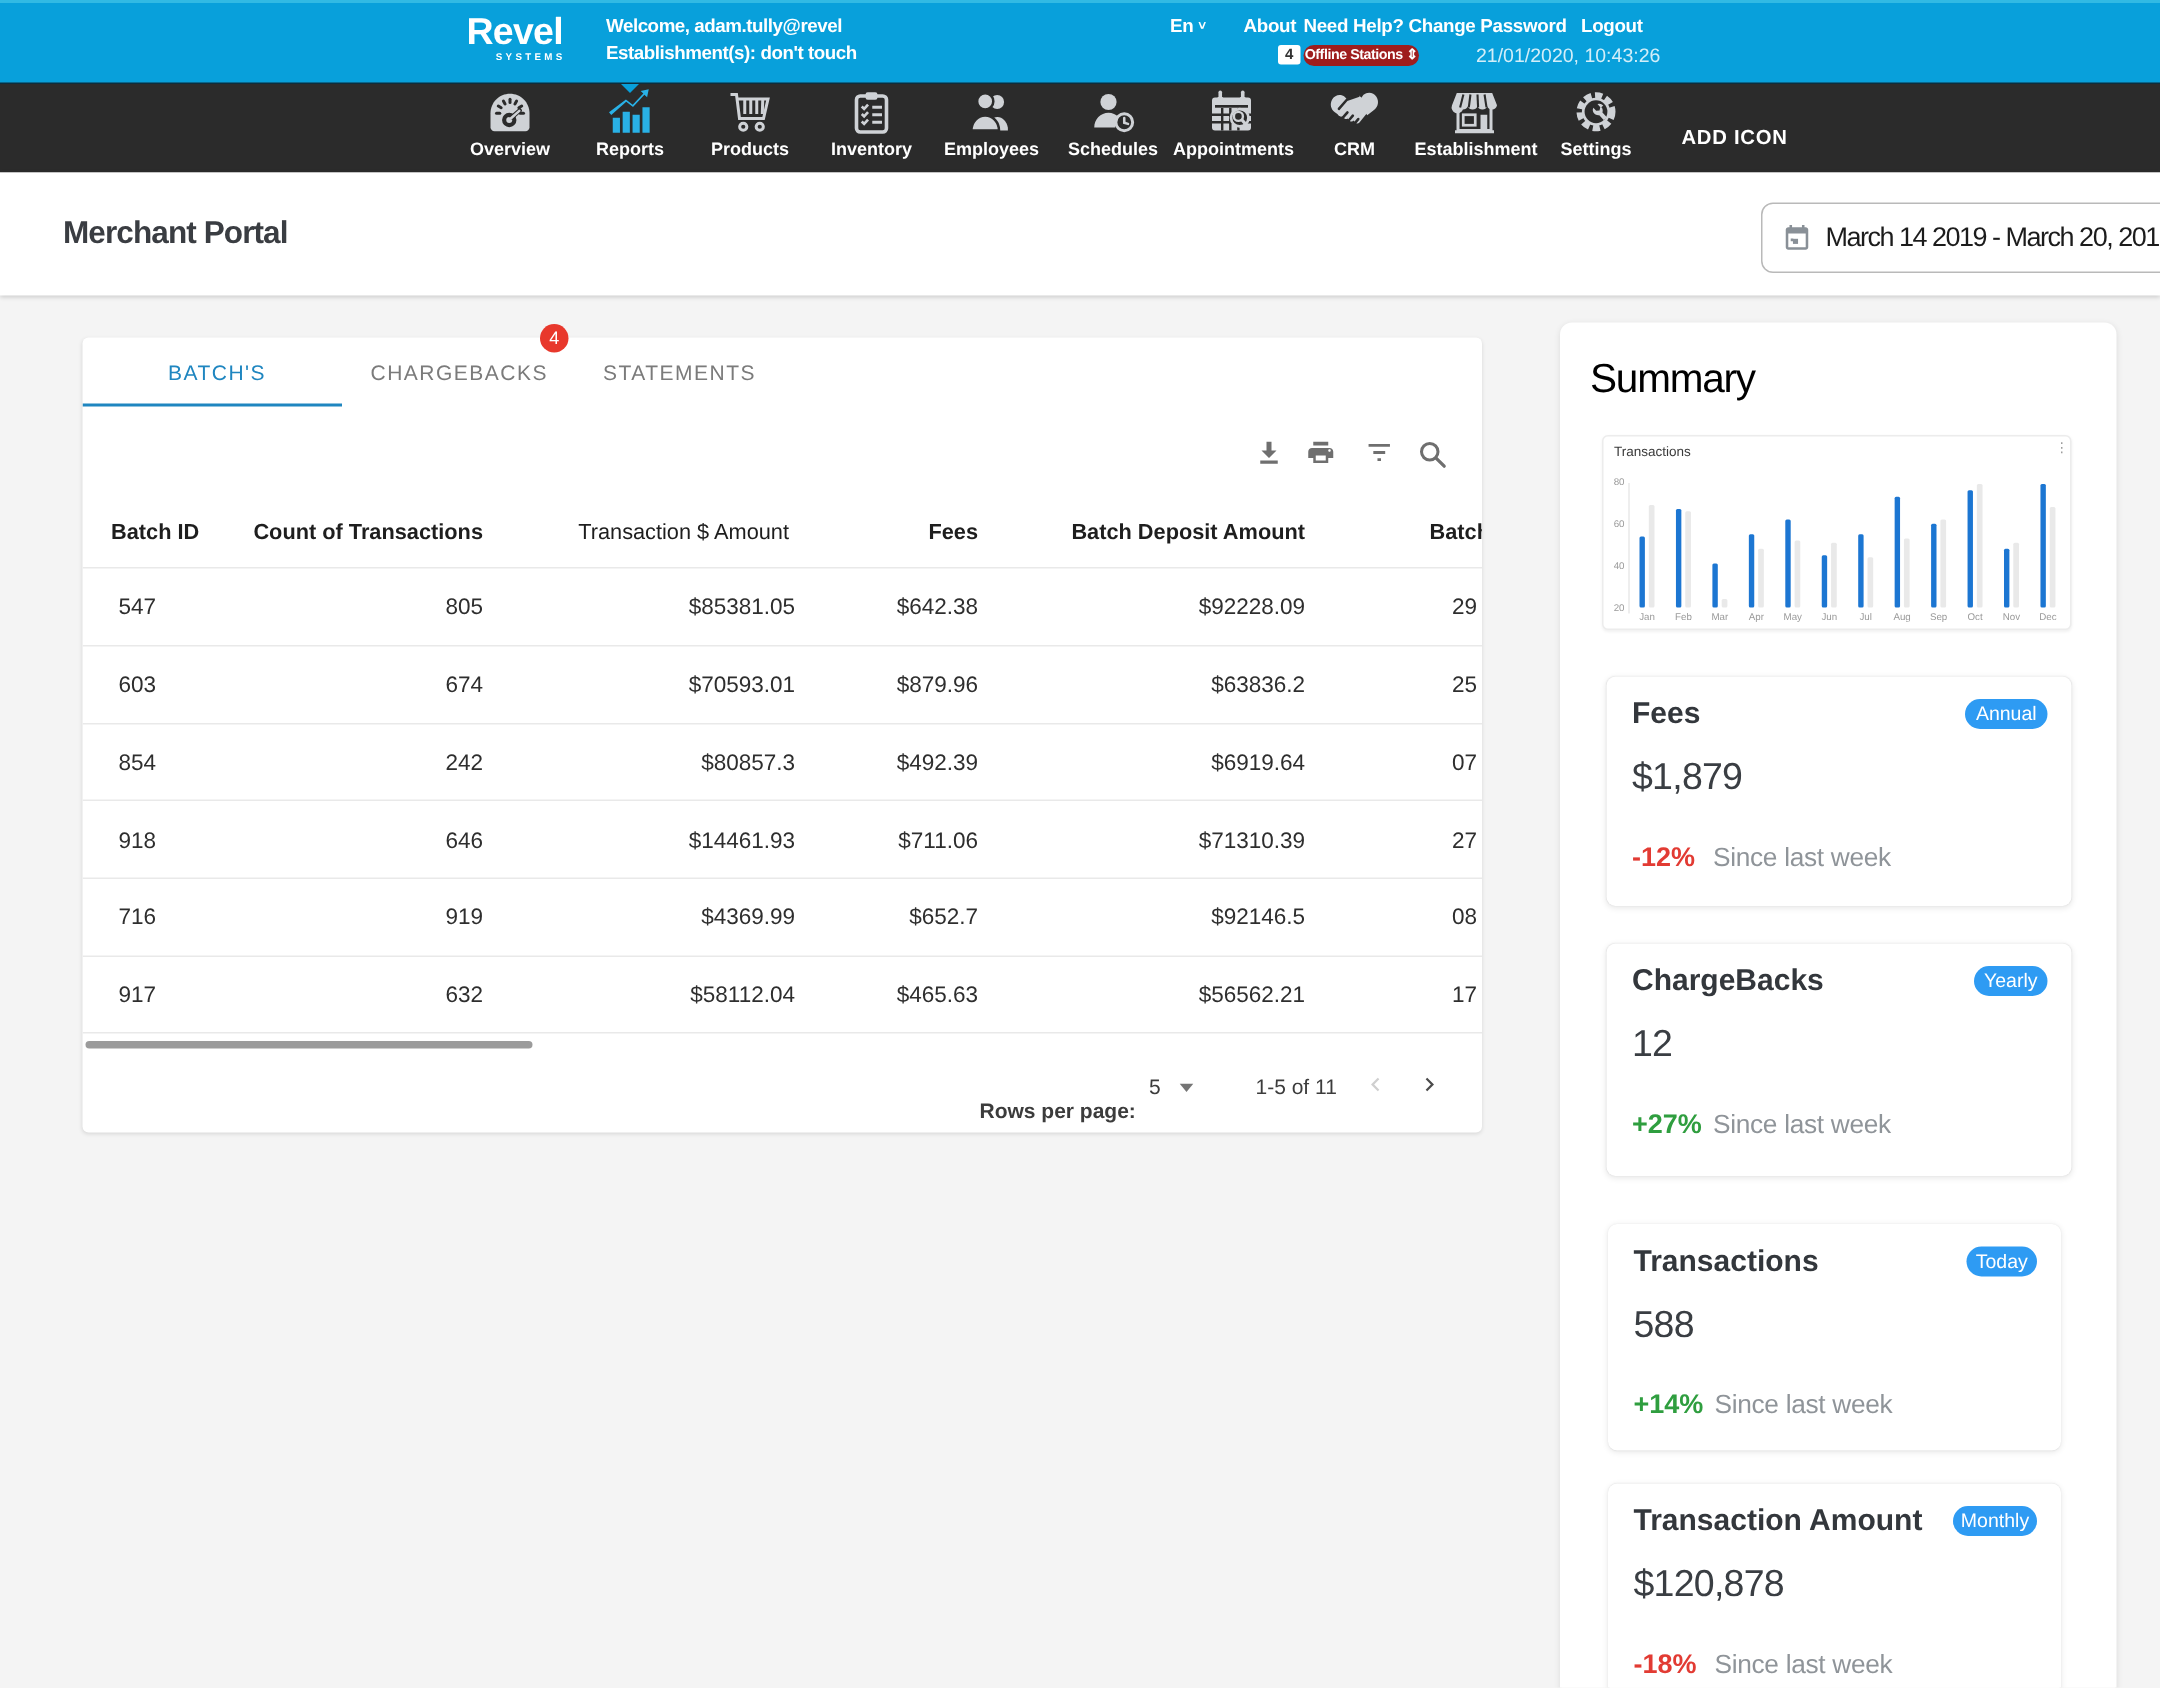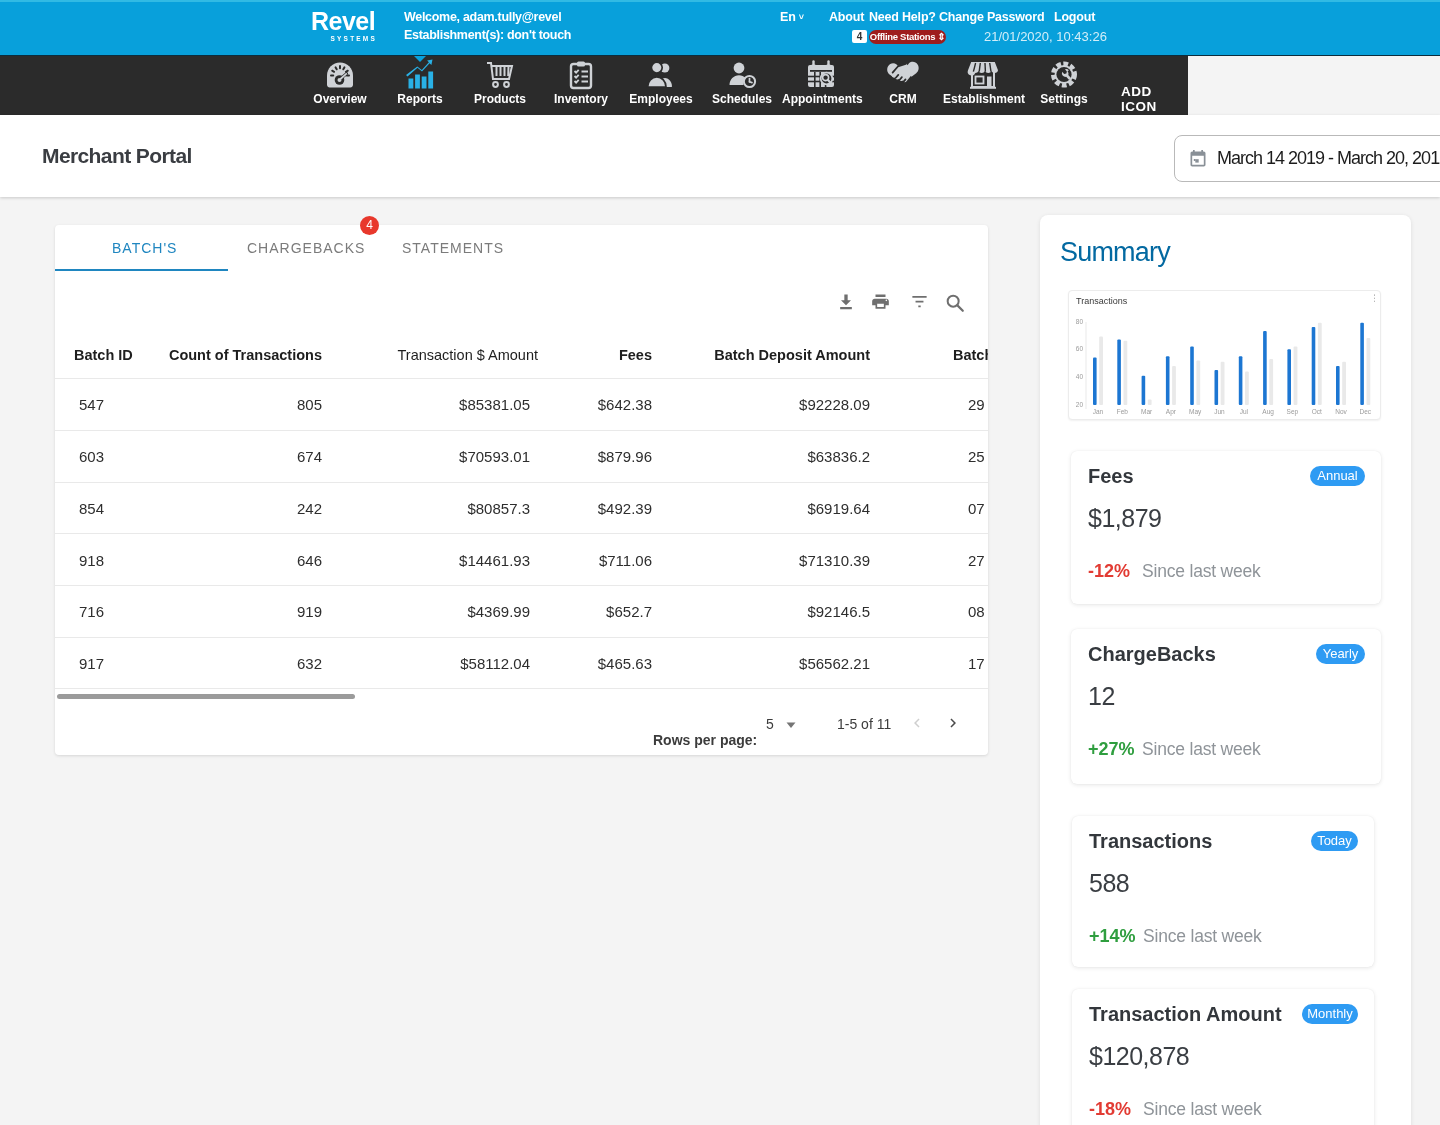--- a/index.html
+++ b/index.html
@@ -14,21 +14,21 @@
   .welcome { position:absolute; left:404px; top:8px; color:#fff; font-size:12.5px; font-weight:700; line-height:18px; letter-spacing:-0.3px; }
   .toplinks { position:absolute; top:10px; left:0; width:1440px; height:18px; color:#fff; font-size:12.5px; font-weight:700; letter-spacing:-0.2px; }
   .toplinks span { position:absolute; top:0; }
   .statusrow { position:absolute; top:29px; left:0; width:1440px; height:16px; }
   .badge4 { position:absolute; left:852px; top:1px; width:15px; height:13px; background:#fff; border-radius:2px; color:#333; font-size:10px; font-weight:700; text-align:center; line-height:13px; }
   .offpill { position:absolute; left:869px; top:1px; width:77px; height:14px; background:#9e1d1d; border-radius:8px; color:#fff; font-size:9.5px; font-weight:700; line-height:14px; text-align:center; letter-spacing:-0.3px; }
   .dt { position:absolute; left:984px; top:0; color:rgba(255,255,255,.82); font-size:13px; }
   .notch { position:absolute; left:414px; top:56px; width:0; height:0; border-left:6px solid transparent; border-right:6px solid transparent; border-top:6px solid #08a0db; z-index:5; }
 
   
-  .nav { position:absolute; left:0; top:56px; width:1188px; height:59px; background:#2b2b2b; }
+  .nav { position:absolute; left:0; top:56px; width:1440px; height:59px; background:#2b2b2b; }
   .nitem { position:absolute; top:0; width:80px; height:56px; text-align:center; }
   .nitem .lbl { position:absolute; top:36px; width:100%; text-align:center; color:#fff; font-size:12px; font-weight:700; }
   .nitem svg { position:absolute; top:3px; left:50%; transform:translateX(-50%); }
   .addicon { position:absolute; left:1121px; top:28px; color:#fff; font-size:13.5px; font-weight:700; letter-spacing:0.5px; }
 
   
   .pagehead { position:absolute; left:0; top:115px; width:1440px; height:82px; background:#fff; box-shadow:0 1px 3px rgba(0,0,0,0.18); }
   .ptitle { position:absolute; left:42px; top:144px; font-size:21px; font-weight:700; color:#3a3d42; letter-spacing:-0.6px; }
   .datebox { position:absolute; left:1174px; top:135px; width:276px; height:47px; background:#fff; border:1.5px solid #b9b9b9; border-radius:8px;padding-left:36px; }
   .datebox svg { position:absolute; left:13px; top:13px; }
@@ -46,21 +46,21 @@
   
   .cell { position:absolute; font-size:15px; color:#2e2e2e; white-space:nowrap; }
   .hcell { position:absolute; font-size:14.5px; color:#1e1e1e; font-weight:700; white-space:nowrap; }
   .rline { position:absolute; left:0; width:933px; height:1px; background:#e9e9e9; }
   .sbar { position:absolute; left:2px; top:469px; width:298px; height:5px; border-radius:3px; background:#9b9b9b; }
 
   .pgtext { position:absolute; font-size:14px; color:#3c3c3c; white-space:nowrap; }
 
   
   .sumcard { position:absolute; left:1040px; top:215px; width:371px; height:920px; background:#fff; border-radius:8px; box-shadow:0 1px 4px rgba(0,0,0,0.10); }
-  .sumtitle { position:absolute; left:1060px; top:237px; font-size:27px; color:#0369a1; font-weight:400; letter-spacing:-0.8px; }
+  .sumtitle { position:absolute; left:1060px; top:237px; font-size:27px; color:#000000; font-weight:400; letter-spacing:-0.8px; }
   .chartcard { position:absolute; left:1068px; top:290px; width:313px; height:130px; background:#fff; border:1px solid #ececec; border-radius:4px; box-shadow:0 1px 2px rgba(0,0,0,0.06); }
 
   .stat { position:absolute; background:#fff; border-radius:6px; box-shadow:0 1px 4px rgba(0,0,0,0.10), 0 0 1px rgba(0,0,0,0.08); }
   .stat .t { position:absolute; left:17px; top:14px; font-size:20px; font-weight:700; color:#33373c; }
   .stat .pill { position:absolute; top:15px; height:20px; border-radius:10px; background:#2e9bf3; color:#fff; font-size:13px; line-height:20px; text-align:center; }
   .stat .v { position:absolute; left:17px; top:53px; font-size:25px; color:#3a3e43; letter-spacing:-0.5px; }
   .stat .pct { position:absolute; left:17px; top:110px; font-size:18px; font-weight:700; }
   .stat .since { position:absolute; left:71px; top:110px; font-size:17.5px; color:#8f9499; letter-spacing:-0.2px; }
   .red { color:#e23b33; }
   .green { color:#2f9e3f; }
@@ -270,21 +270,21 @@
         <path fill="#6f6f6f" d="M3 5h18v2.4H3zM7 11h10v2.4H7zM10.5 17h3v2.4h-3z"></path>
       </svg>
     <svg style="left:889px;" width="22" height="22" viewBox="0 0 24 24">
         <circle cx="10" cy="10" r="6" fill="none" stroke="#6f6f6f" stroke-width="2.2"></circle>
         <line x1="14.6" y1="14.6" x2="20.5" y2="20.5" stroke="#6f6f6f" stroke-width="2.4" stroke-linecap="round"></line>
       </svg>
   </div>
 
   <div class="hcell" style="left:19px; top:122px;">Batch ID</div>
   <div class="hcell" style="right:666px; top:122px;">Count of Transactions</div>
-  <div class="hcell" style="right:450px; top:122px; font-weight:400;">Transaction $ Amount</div>
+  <div class="hcell" style="right:462px; top:122px; font-weight:400;">Transaction $ Amount</div>
   <div class="hcell" style="right:336px; top:122px;">Fees</div>
   <div class="hcell" style="right:118px; top:122px;">Batch Deposit Amount</div>
   <div class="hcell" style="left:898px; top:122px;">Batch Date</div>
   <div class="rline" style="top:153px;"></div>
 
   <div class="cell" style="left:24px; top:171px;">547</div>
   <div class="cell" style="right:666px; top:171px;">805</div>
   <div class="cell" style="right:458px; top:171px;">$85381.05</div>
   <div class="cell" style="right:336px; top:171px;">$642.38</div>
   <div class="cell" style="right:118px; top:171px;">$92228.09</div>

